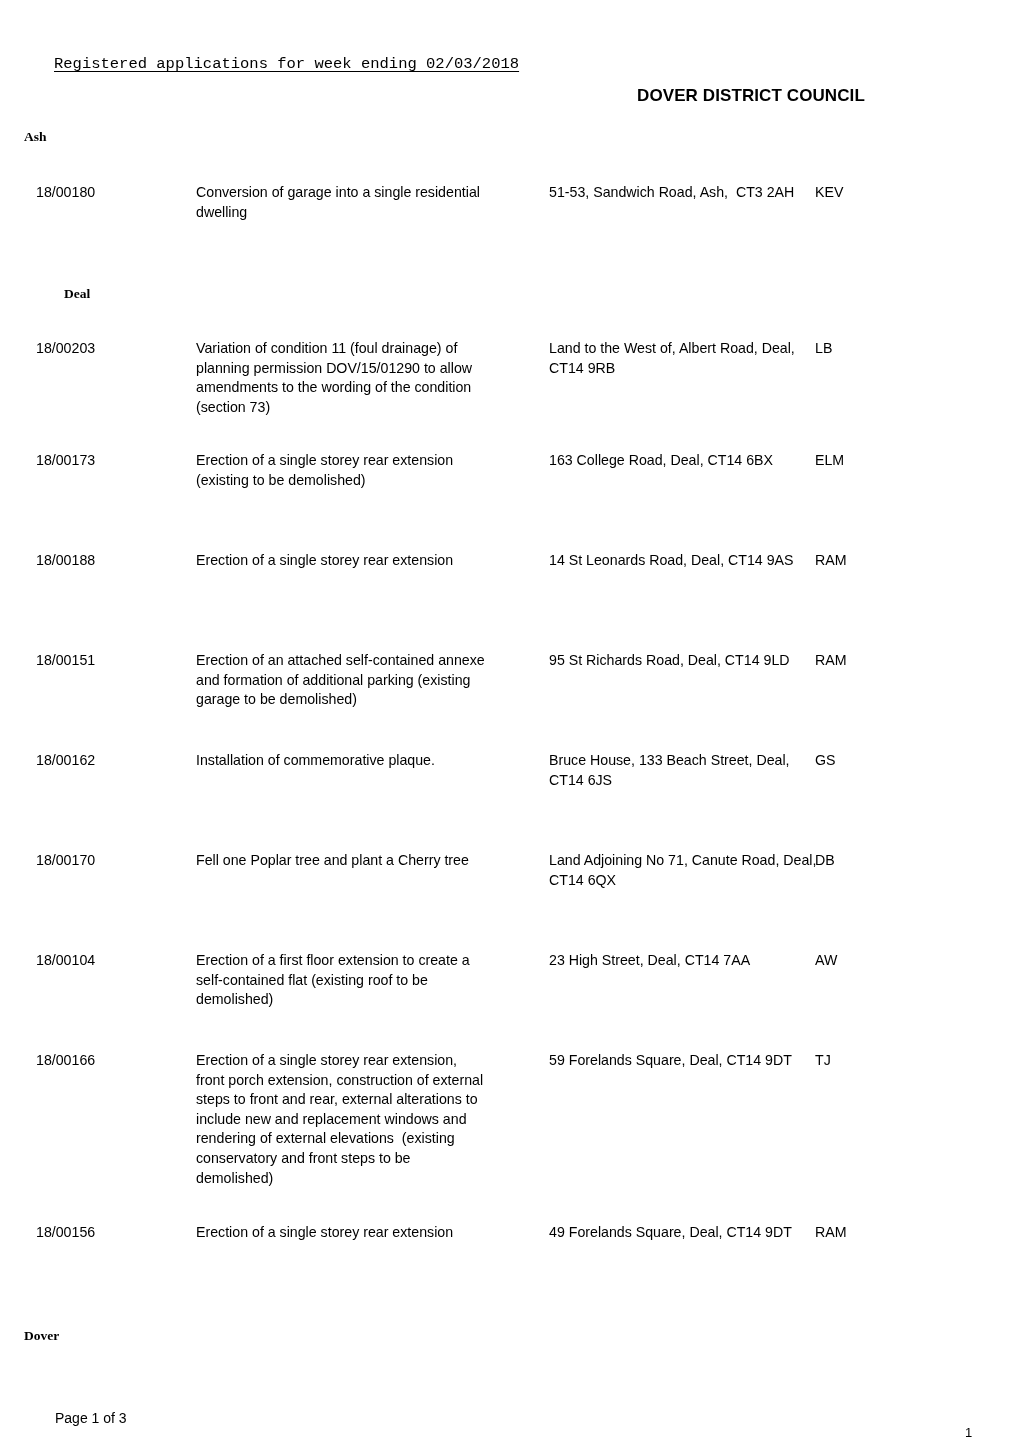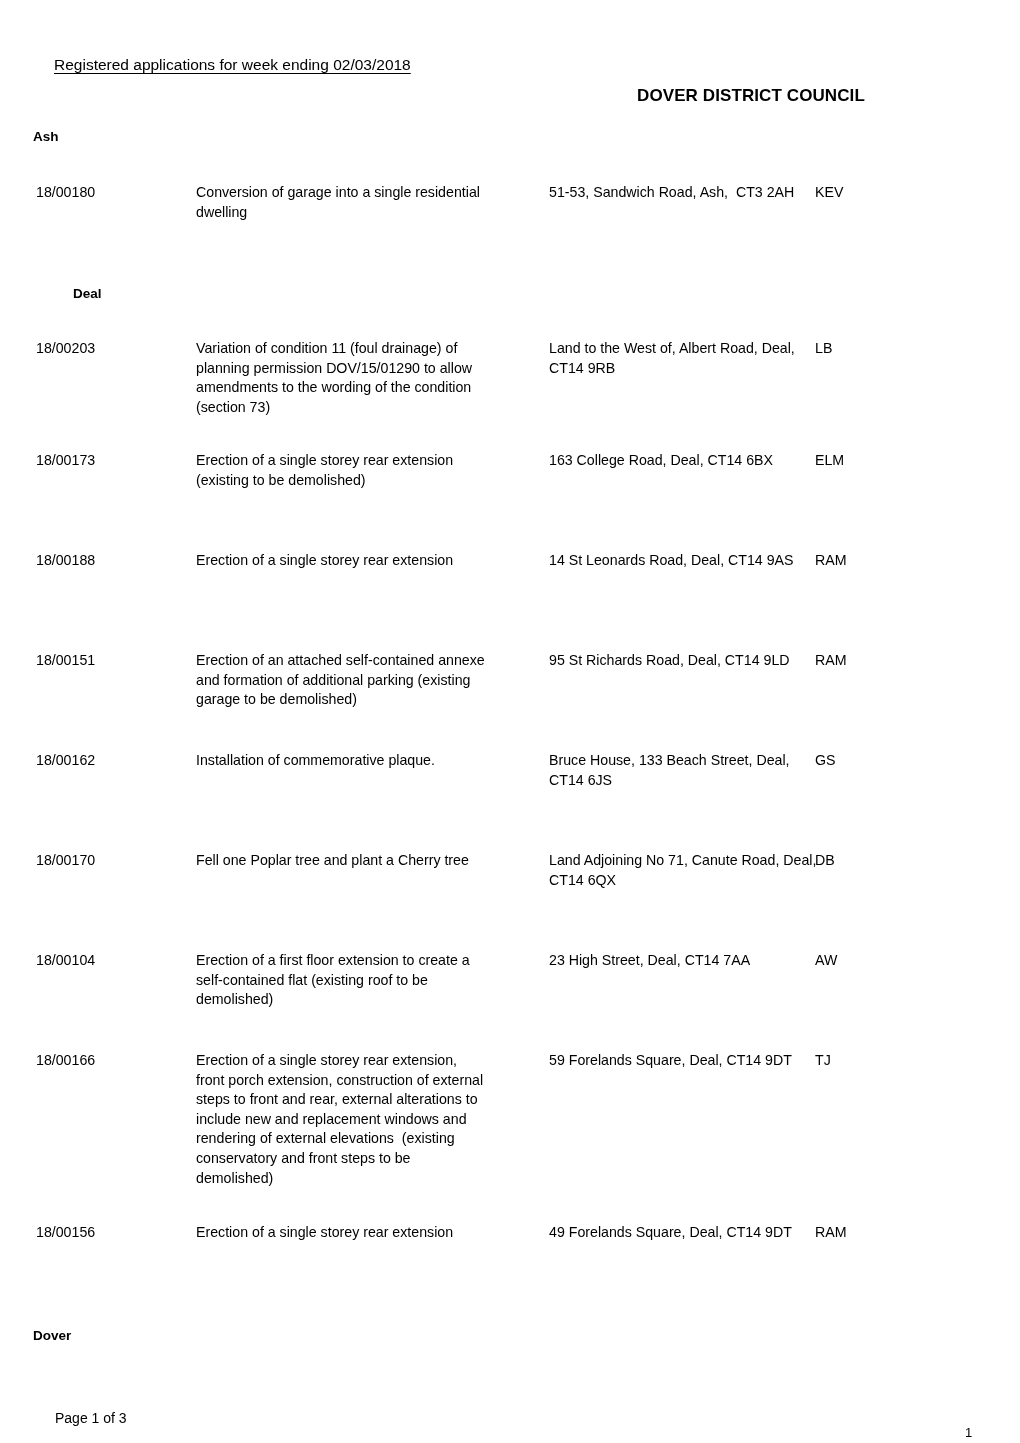--- a/index.html
+++ b/index.html
@@ -31,41 +31,43 @@
   }
   .header-title {
     position: absolute;
     left: 54px;
     top: 55px;
     font-size: 15.5px;
     line-height: 19px;
     text-decoration: underline;
     text-underline-offset: 3px;
     white-space: nowrap;
+    font-family: Liberation Mono, monospace;
   }
   .header-council {
     position: absolute;
     left: 637px;
     top: 54px;
     font-size: 17px;
     line-height: 20px;
     font-weight: bold;
     letter-spacing: 0.1px;
     white-space: nowrap;
     margin-top: 32px;
   }
 
   
   .parish-heading {
     position: absolute;
-    left: 33px;
+    left: 24px;
     font-size: 13.5px;
     line-height: 17px;
     font-weight: bold;
     white-space: nowrap;
+    font-family: Liberation Serif, serif;
   }
 
   
   .app-row {
     position: absolute;
     left: 0;
     width: 1020px;
   }
   .col-ref {
     position: absolute;

